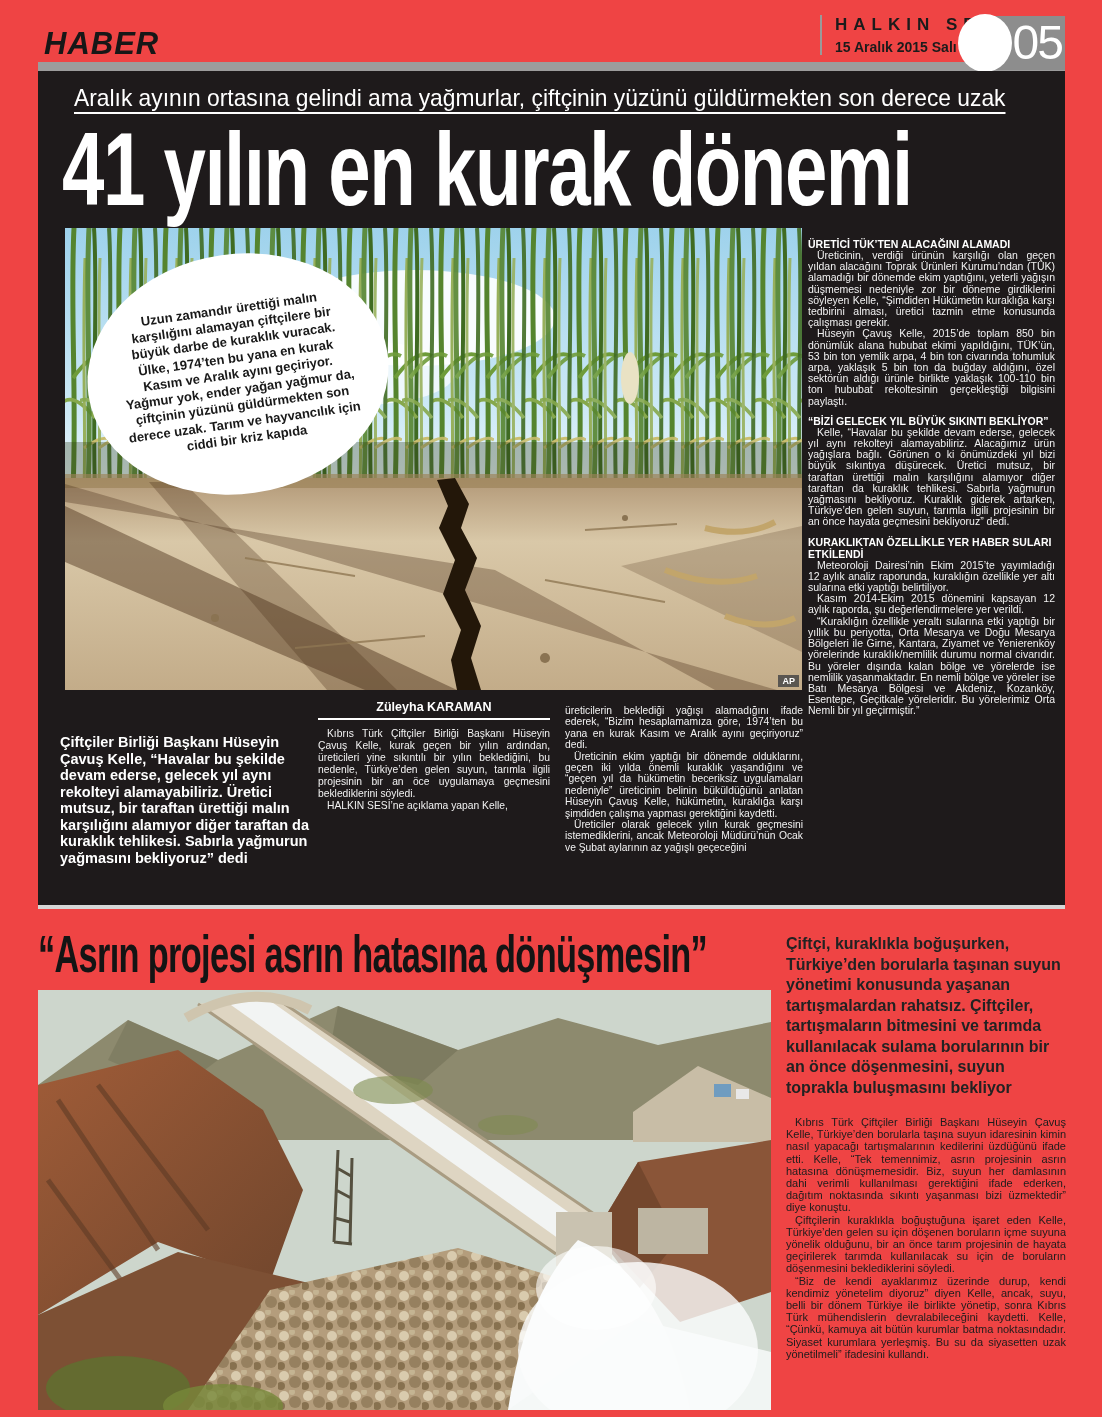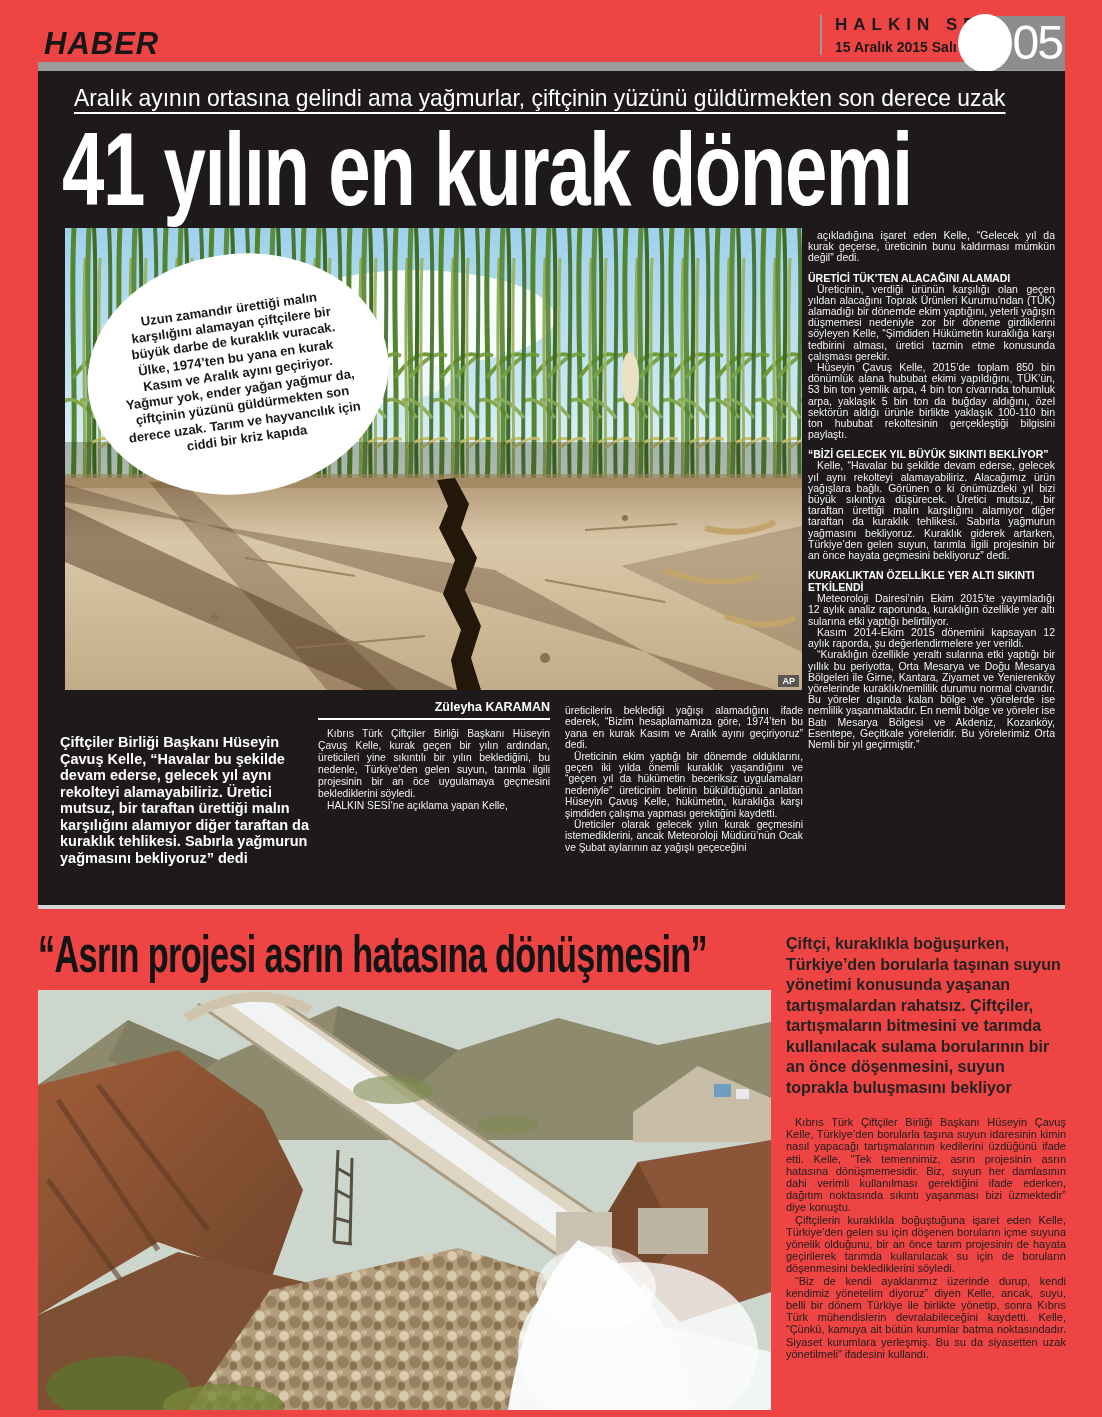--- a/index.html
+++ b/index.html
@@ -32,21 +32,21 @@
   .photo1 svg{position:absolute;inset:0;width:100%;height:100%;}
   .bubble{position:absolute;left:22px;top:26px;width:302px;height:240px;background:#ffffff;border-radius:50%;
           transform:rotate(-8deg);display:flex;align-items:center;justify-content:center;text-align:center;
           box-sizing:border-box;padding:20px 34px;color:#191919;font-weight:700;font-size:13px;line-height:1.25;}
   .credit{position:absolute;right:3px;bottom:3px;background:rgba(70,70,70,.85);color:#fff;font-size:9px;
           padding:1px 4px;font-weight:700;}
 
   .pullquote{position:absolute;left:22px;top:630px;width:252px;font-size:14.5px;line-height:16.5px;
           font-weight:700;color:#fff;margin-top:33px;}
   .byline-wrap{position:absolute;left:280px;top:629px;width:232px;border-bottom:2px solid #ffffff;
-          padding-bottom:4px;text-align:right;}
+          padding-bottom:4px;text-align:center;}
   .byline{font-size:12.5px;font-weight:700;color:#fff;}
   .col{position:absolute;text-align:justify;color:#f2f2f2;overflow:hidden;}
   .col p{margin:0;}
   .col .ind{text-indent:9px;}
   .col1{left:280px;top:657px;width:232px;height:218px;font-size:10.3px;line-height:12px;}
   .col2{left:527px;top:634px;width:238px;height:252px;font-size:10.3px;line-height:11.4px;}
   .col3{left:770px;top:159px;width:247px;height:662px;font-size:10.5px;line-height:11.2px;}
   .col h4{margin:8px 0 0 0;font-size:10.5px;line-height:12px;font-weight:700;color:#fff;text-align:left;}
 
   
@@ -130,27 +130,26 @@
           <circle cx="480" cy="430" r="5" fill="#8a7352"></circle>
           <circle cx="560" cy="290" r="3" fill="#8a7352"></circle>
       </svg>
       <div class="bubble">
         <span>Uzun zamandır ürettiği malın karşılığını alamayan çiftçilere bir büyük darbe de kuraklık vuracak. Ülke, 1974’ten bu yana en kurak Kasım ve Aralık ayını geçiriyor. Yağmur yok, ender yağan yağmur da, çiftçinin yüzünü güldürmekten son derece uzak. Tarım ve hayvancılık için ciddi bir kriz kapıda</span>
       </div>
       <div class="credit">AP</div>
     </div>
 
     <div class="col col3">
-      <p class="ind">açıkladığına işaret eden Kelle, “Gelecek yıl da kurak geçerse, üreticinin bunu kaldırması mümkün değil” dedi.</p>
       <h4>ÜRETİCİ TÜK’TEN ALACAĞINI ALAMADI</h4>
       <p class="ind">Üreticinin, verdiği ürünün karşılığı olan geçen yıldan alacağını Toprak Ürünleri Kurumu’ndan (TÜK) alamadığı bir dönemde ekim yaptığını, yeterli yağışın düşmemesi nedeniyle zor bir döneme girdiklerini söyleyen Kelle, “Şimdiden Hükümetin kuraklığa karşı tedbirini alması, üretici tazmin etme konusunda çalışması gerekir.</p>
       <p class="ind">Hüseyin Çavuş Kelle, 2015’de toplam 850 bin dönümlük alana hububat ekimi yapıldığını, TÜK’ün, 53 bin ton yemlik arpa, 4 bin ton civarında tohumluk arpa, yaklaşık 5 bin ton da buğday aldığını, özel sektörün aldığı ürünle birlikte yaklaşık 100-110 bin ton hububat rekoltesinin gerçekleştiği bilgisini paylaştı.</p>
       <h4>“BİZİ GELECEK YIL BÜYÜK SIKINTI BEKLİYOR”</h4>
       <p class="ind">Kelle, “Havalar bu şekilde devam ederse, gelecek yıl aynı rekolteyi alamayabiliriz. Alacağımız ürün yağışlara bağlı. Görünen o ki önümüzdeki yıl bizi büyük sıkıntıya düşürecek. Üretici mutsuz, bir taraftan ürettiği malın karşılığını alamıyor diğer taraftan da kuraklık tehlikesi. Sabırla yağmurun yağmasını bekliyoruz. Kuraklık giderek artarken, Türkiye’den gelen suyun, tarımla ilgili projesinin bir an önce hayata geçmesini bekliyoruz” dedi.</p>
-      <h4>KURAKLIKTAN ÖZELLİKLE YER ALTI SIKINTI ETKİLENDİ</h4>
+      <h4>KURAKLIKTAN ÖZELLİKLE YER HABER SULARI ETKİLENDİ</h4>
       <p class="ind">Meteoroloji Dairesi’nin Ekim 2015’te yayımladığı 12 aylık analiz raporunda, kuraklığın özellikle yer altı sularına etki yaptığı belirtiliyor.</p>
       <p class="ind">Kasım 2014-Ekim 2015 dönemini kapsayan 12 aylık raporda, şu değerlendirmelere yer verildi.</p>
       <p class="ind">“Kuraklığın özellikle yeraltı sularına etki yaptığı bir yıllık bu periyotta, Orta Mesarya ve Doğu Mesarya Bölgeleri ile Girne, Kantara, Ziyamet ve Yenierenköy yörelerinde kuraklık/nemlilik durumu normal civarıdır. Bu yöreler dışında kalan bölge ve yörelerde ise nemlilik yaşanmaktadır. En nemli bölge ve yöreler ise Batı Mesarya Bölgesi ve Akdeniz, Kozanköy, Esentepe, Geçitkale yöreleridir. Bu yörelerimiz Orta Nemli bir yıl geçirmiştir.”</p>
     </div>
 
     <div class="pullquote">Çiftçiler Birliği Başkanı Hüseyin Çavuş Kelle, “Havalar bu şekilde devam ederse, gelecek yıl aynı rekolteyi alamayabiliriz. Üretici mutsuz, bir taraftan ürettiği malın karşılığını alamıyor diğer taraftan da kuraklık tehlikesi. Sabırla yağmurun yağmasını bekliyoruz” dedi</div>
 
     <div class="byline-wrap">
       <div class="byline">Züleyha KARAMAN</div>
     </div>

